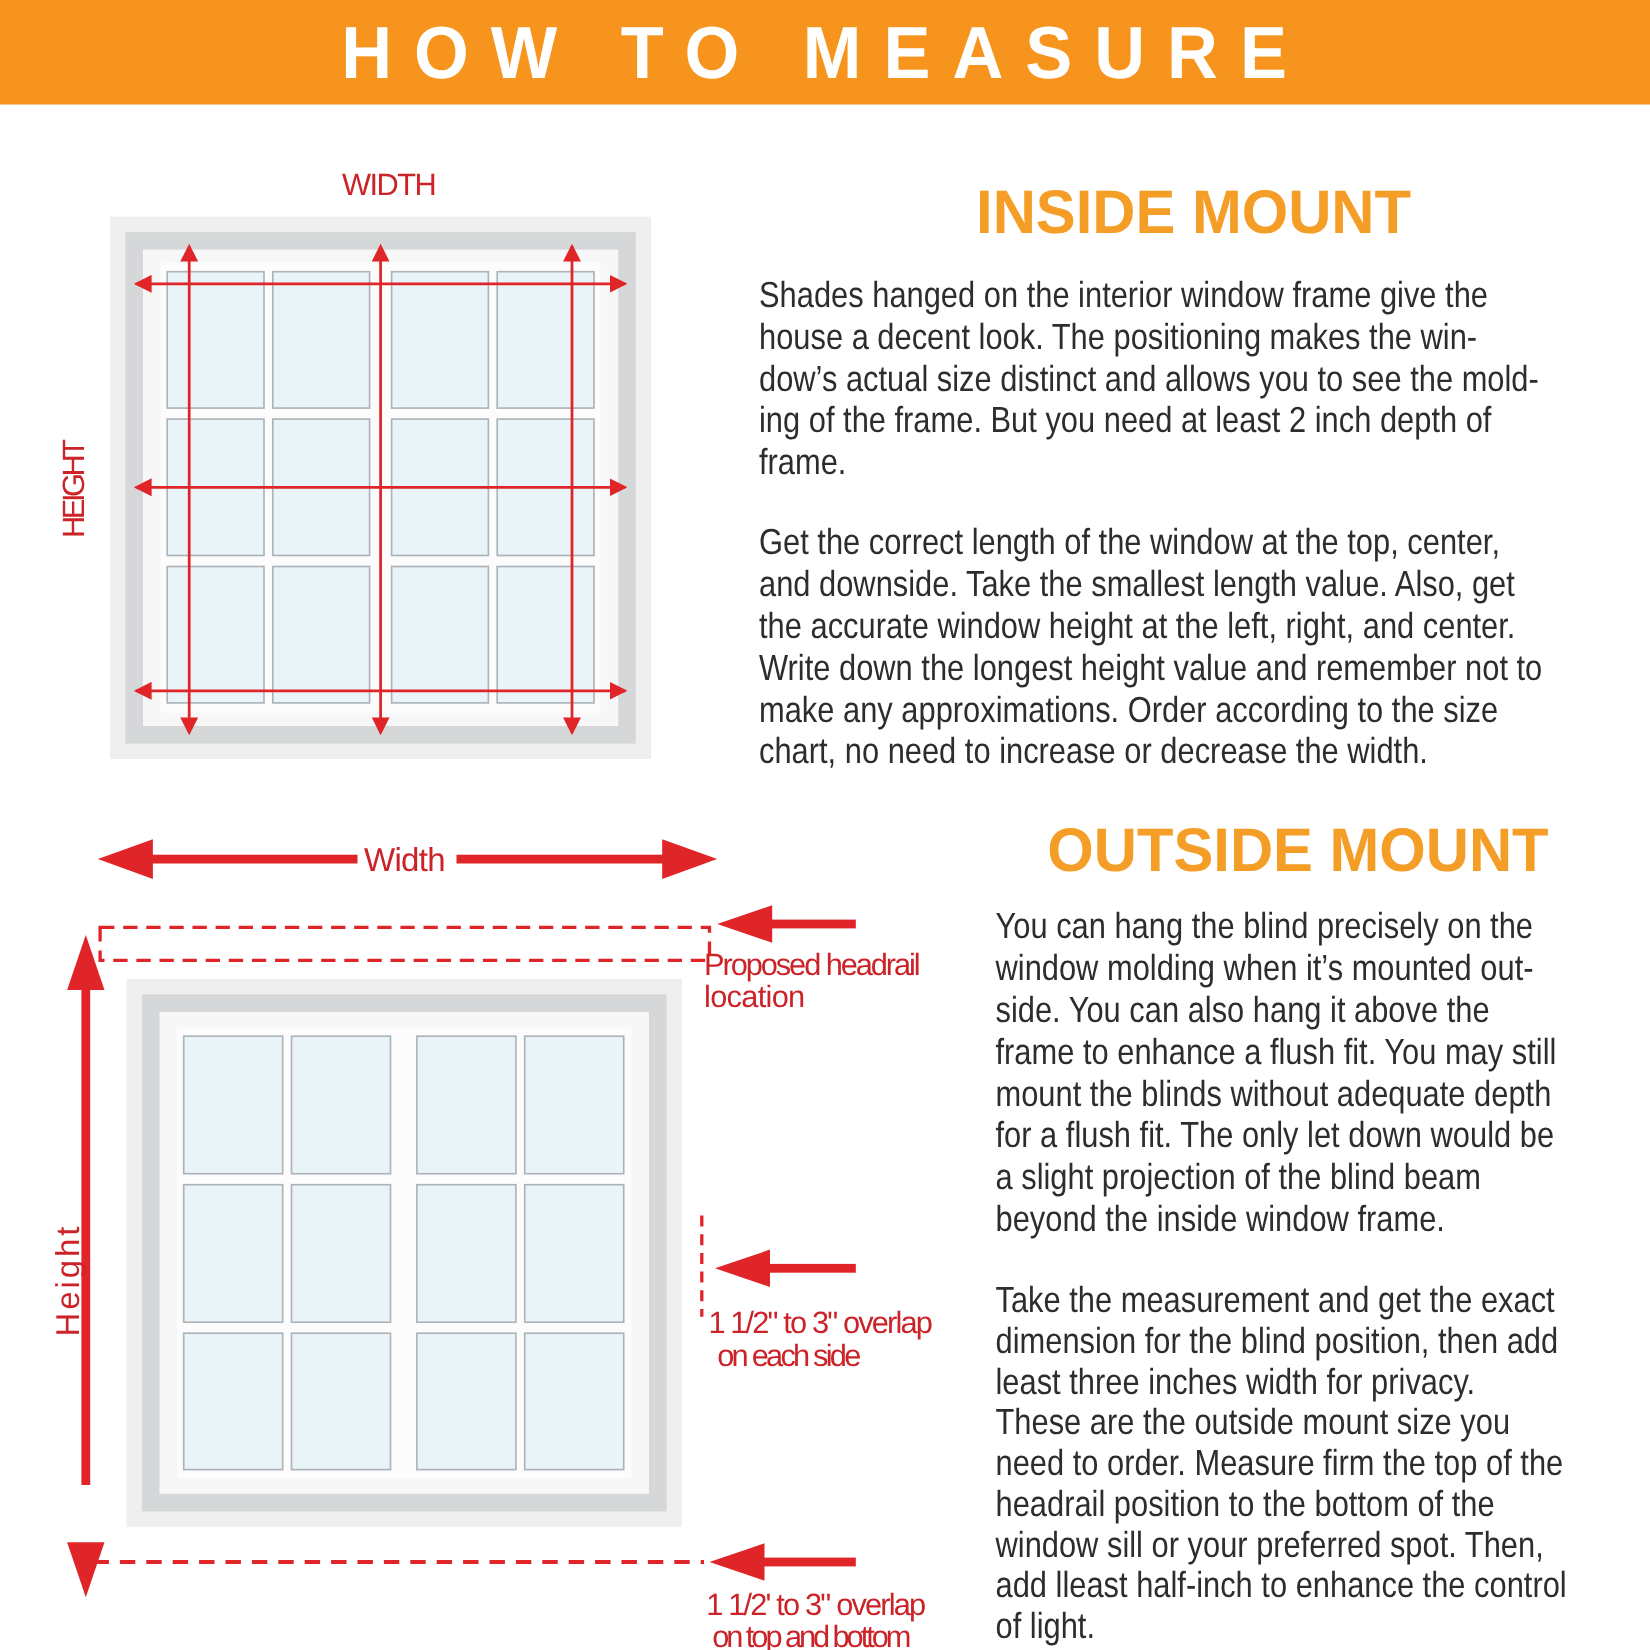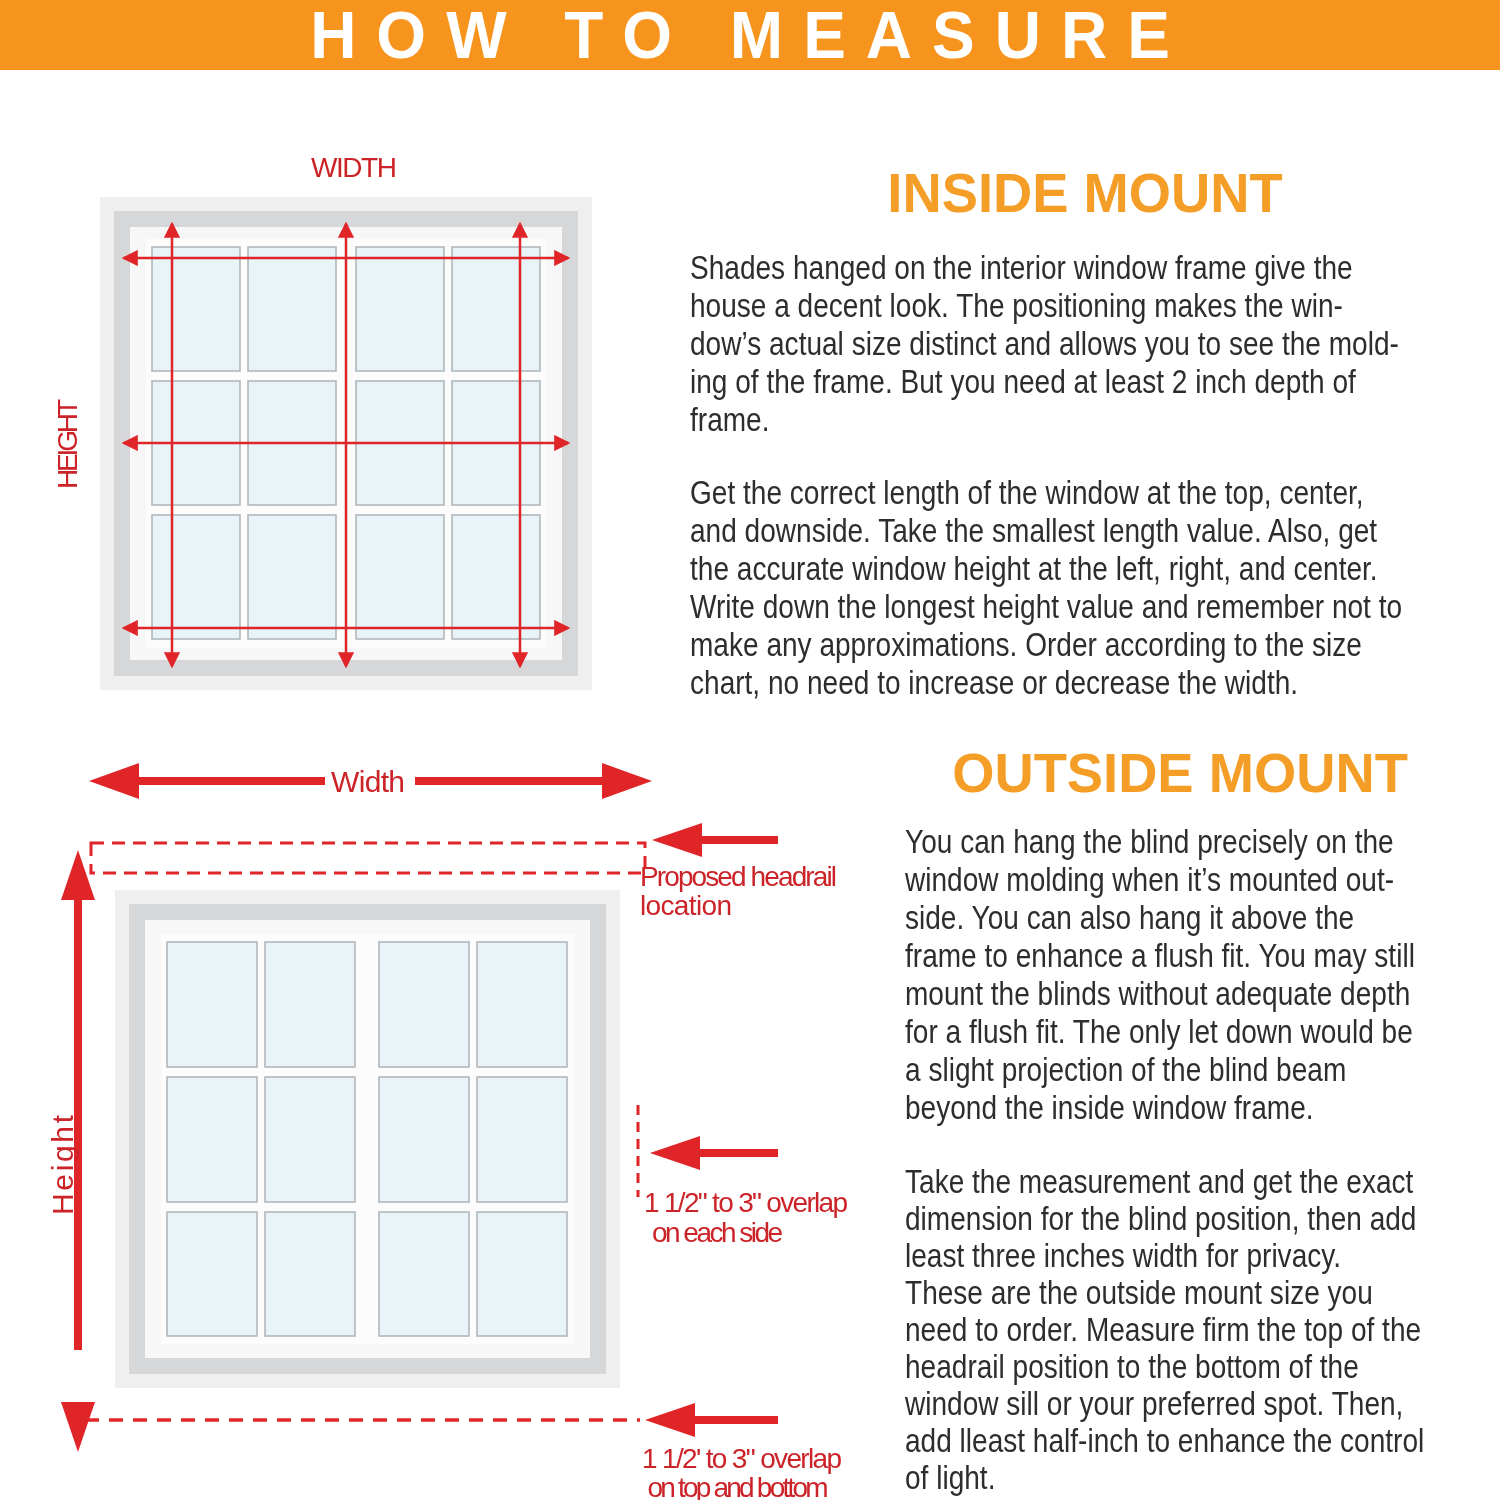--- a/index.html
+++ b/index.html
@@ -13,21 +13,21 @@
     --frame-outer:#EFEFEF;
     --frame-casing:#D5D7D8;
     --frame-face:#F7F7F7;
     --sash-white:#FCFCFC;
   }
   *{margin:0;padding:0;box-sizing:border-box;}
   html,body{width:1500px;height:1500px;background:#ffffff;overflow:hidden;
     font-family:"Liberation Sans", sans-serif;}
   .stage{position:absolute;left:0;top:0;width:1500px;height:1500px;background:#fff;}
 
-  .banner{position:absolute;left:0;top:0;width:1500px;height:70px;
+  .banner{position:absolute;left:0;top:0;width:1500px;height:95px;
     background:var(--banner-orange);display:flex;align-items:center;justify-content:center;}
   .banner h1{color:#fff;font-size:64px;font-weight:bold;letter-spacing:20px;
     white-space:nowrap;transform:scaleY(1.05);}
 
   .diagram{position:absolute;}
   #top-diagram{left:0;top:130px;}
   #bottom-diagram{left:0;top:740px;}
 
   svg text{font-family:"Liberation Sans", sans-serif;fill:var(--label-red);}
 

